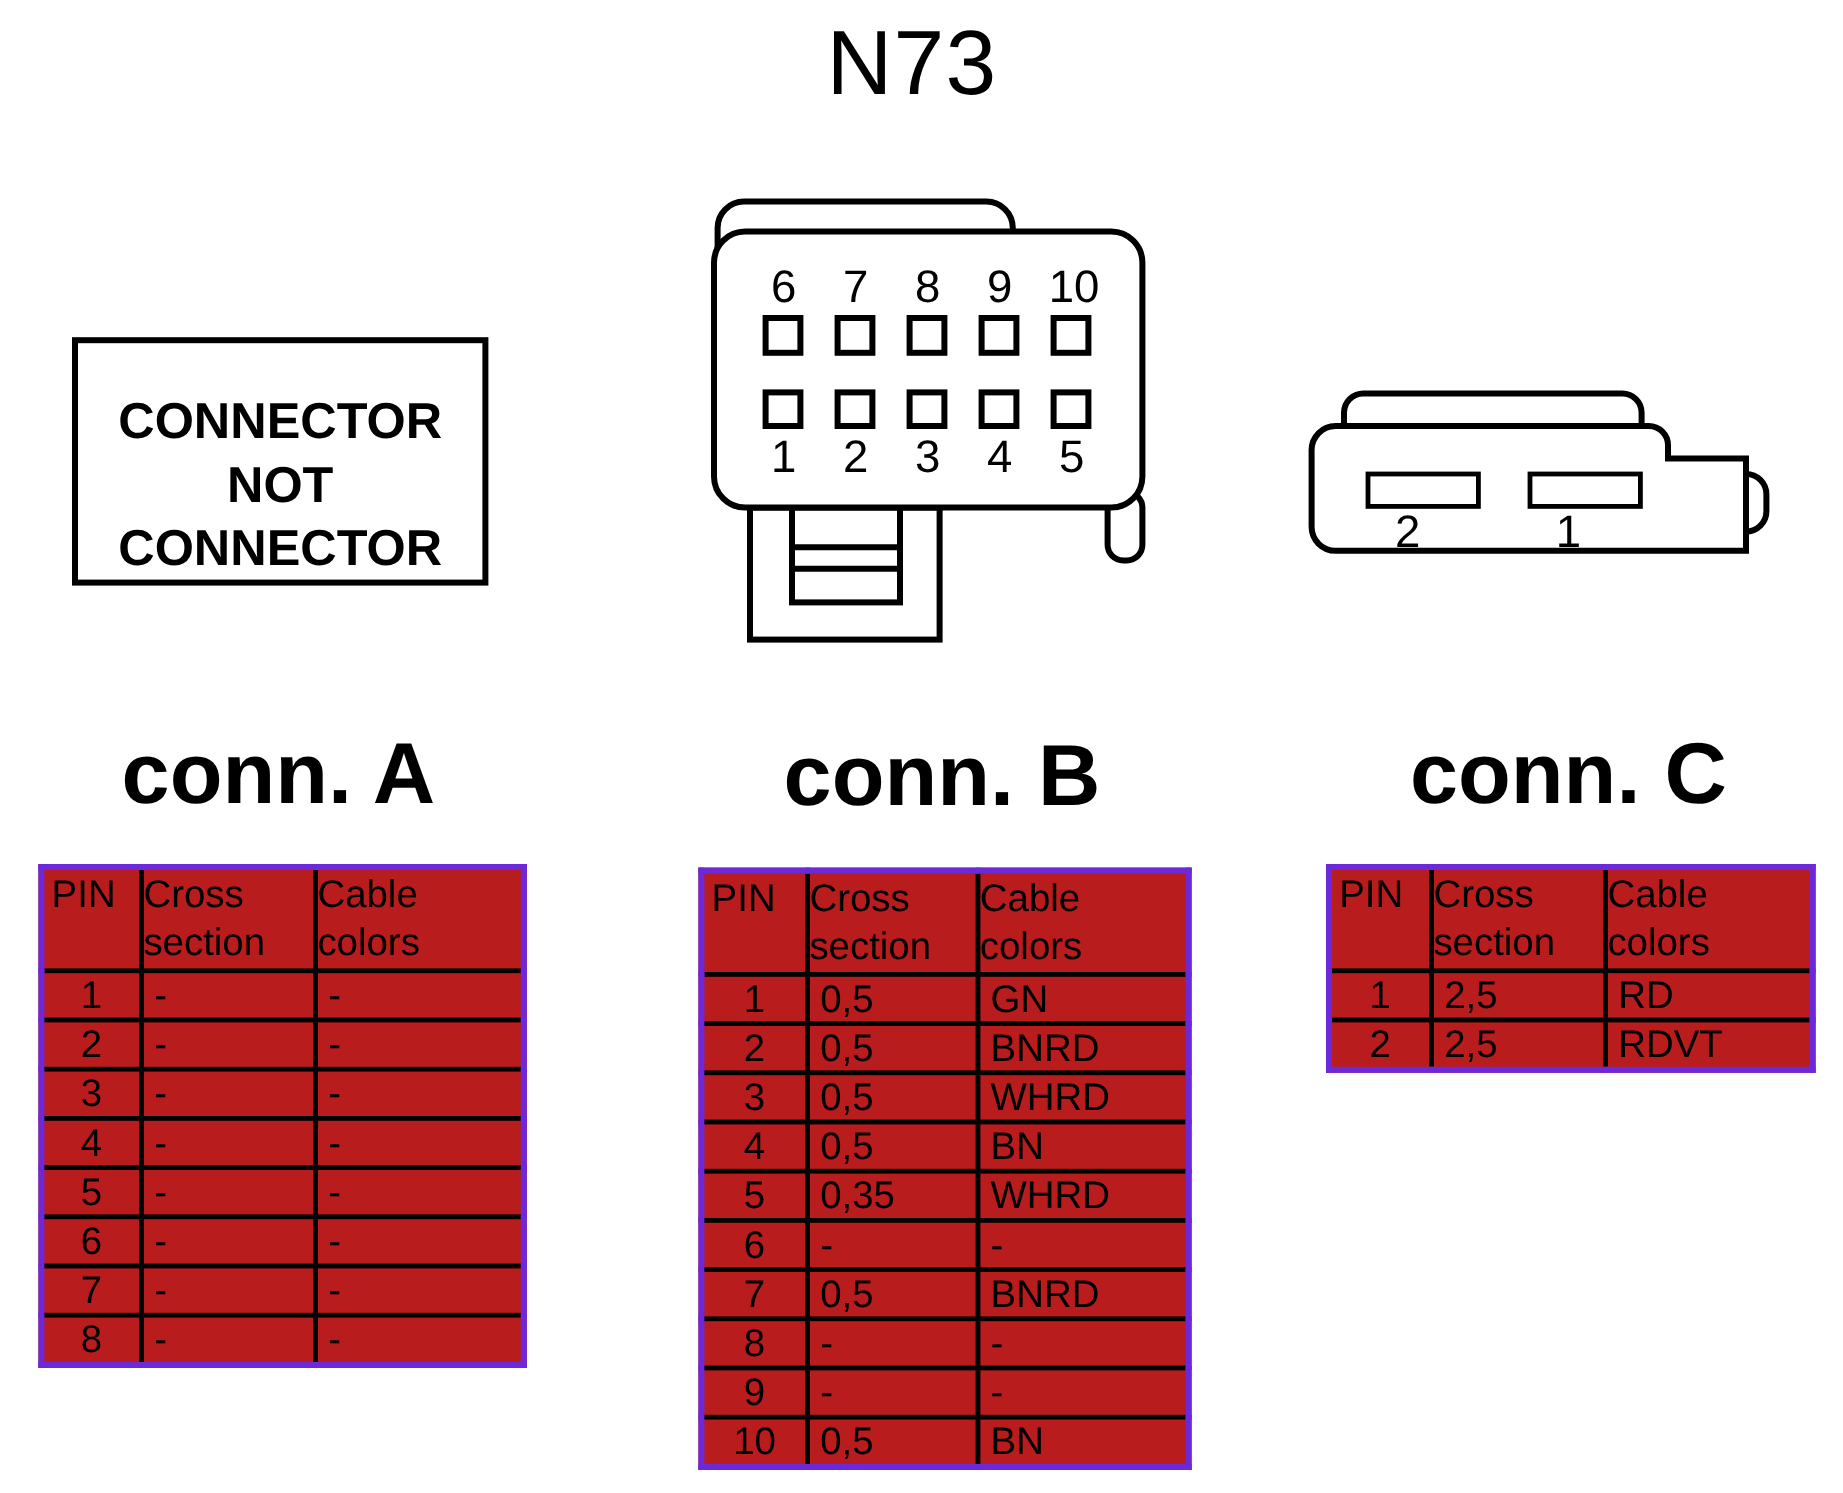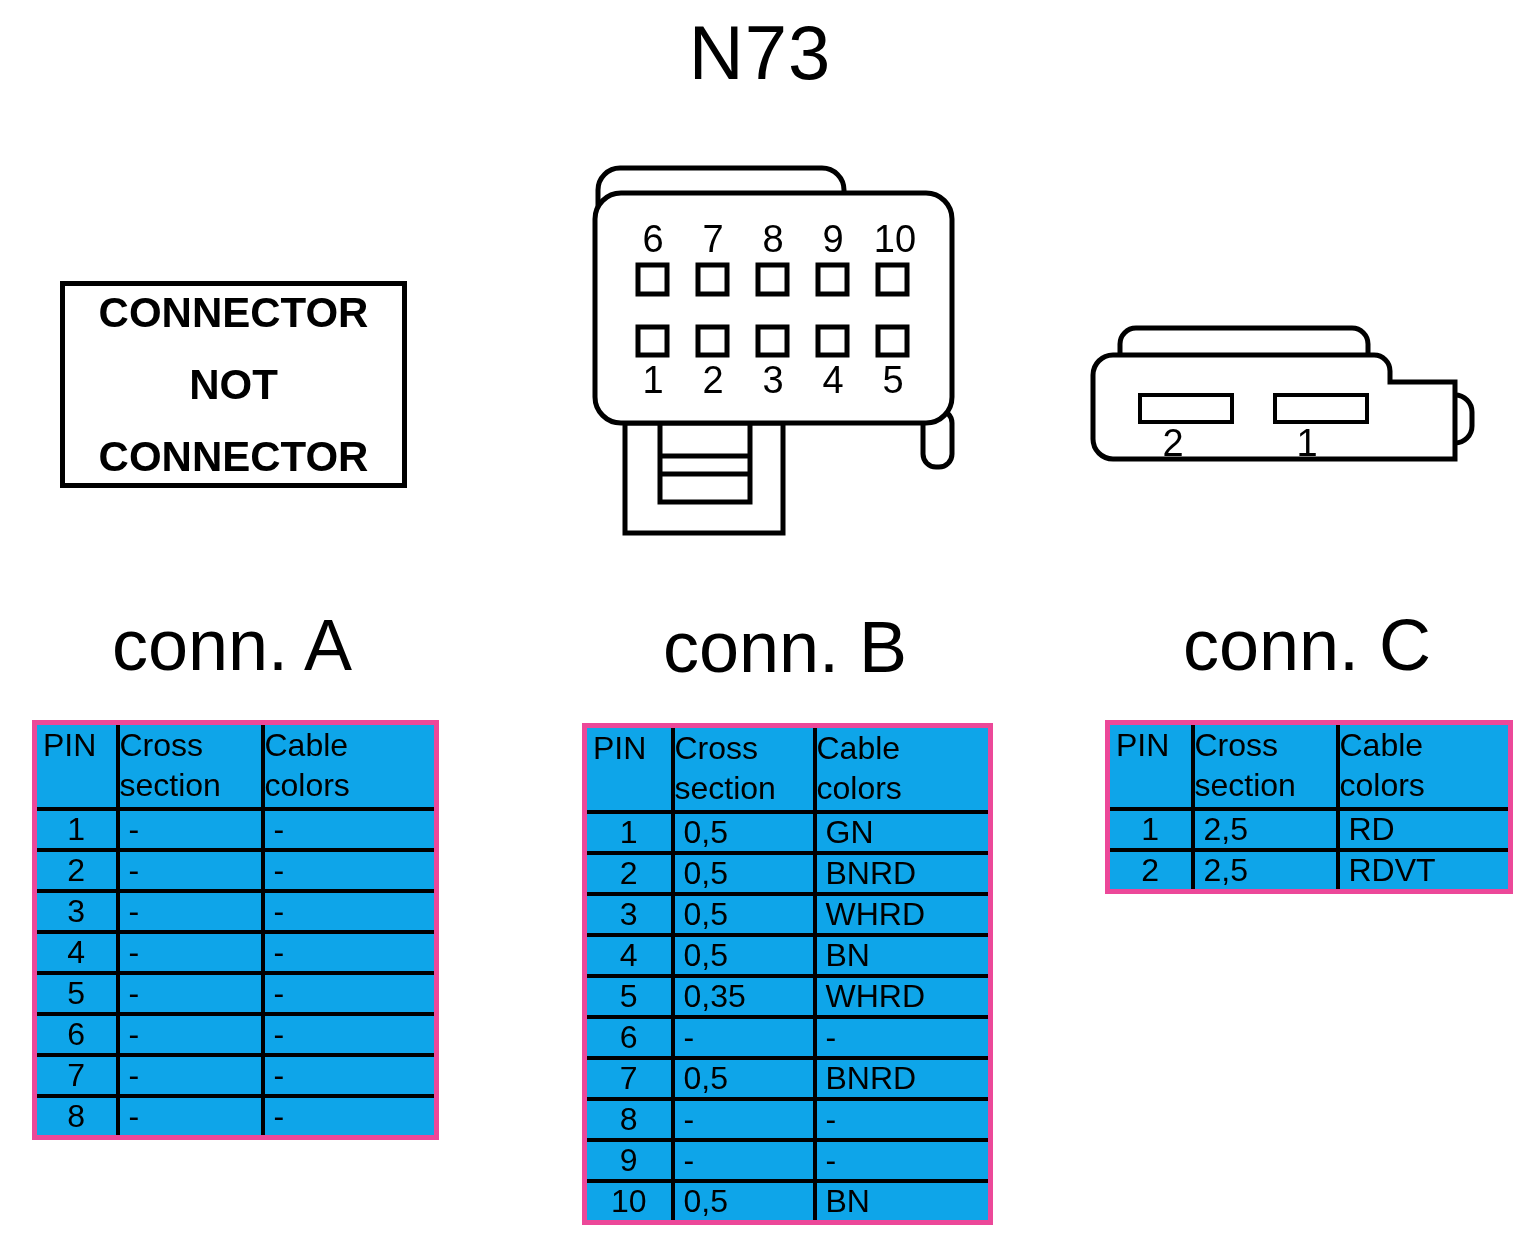--- a/index.html
+++ b/index.html
@@ -19,49 +19,49 @@
     text-align: center;
     font-size: 76px; font-weight: normal; line-height: 78px;
     letter-spacing: 1px;
   }
 
   .notice-box {
     left: 60px; top: 281px; width: 347px; height: 207px;
     border: 5px solid #000;
     box-sizing: border-box;
     display: flex; flex-direction: column;
-    align-items: center; justify-content: space-between;
+    align-items: center; justify-content: flex-end;
     text-align: center;
     font-size: 42px; font-weight: bold; line-height: 53px;
   }
 
   .conn-heading {
     text-align: center;
-    font-size: 72px; font-weight: normal; line-height: 74px;
+    font-size: 72px; font-weight: bold; line-height: 74px;
     white-space: nowrap;
   }
   .heading-a { left: 30px;  top: 608px; width: 404px; }
   .heading-b { left: 582px; top: 610px; width: 406px; }
   .heading-c { left: 1105px; top: 608px; width: 404px; }
 
   svg { display: block; }
   svg .outline { fill: #ffffff; stroke: #000000; stroke-width: 5px; }
   svg .thin    { fill: #ffffff; stroke: #000000; stroke-width: 4px; }
   svg .wire    { fill: none;    stroke: #000000; stroke-width: 5px; }
   svg text {
     font-family: "Liberation Sans", sans-serif;
     font-size: 38px; fill: #000000;
     text-anchor: middle;
   }
 
   table.pin-table {
     border-collapse: collapse;
     table-layout: fixed;
-    background: #0ea5e9;
-    border: 5px solid #ec4899;
+    background: #b91c1c;
+    border: 5px solid #6d28d9;
   }
   .pin-table th, .pin-table td {
     border: 4px solid #000;
     font-size: 32px;
     overflow: hidden;
   }
   .pin-table th {
     height: 82px;
     vertical-align: top;
     font-weight: normal;

